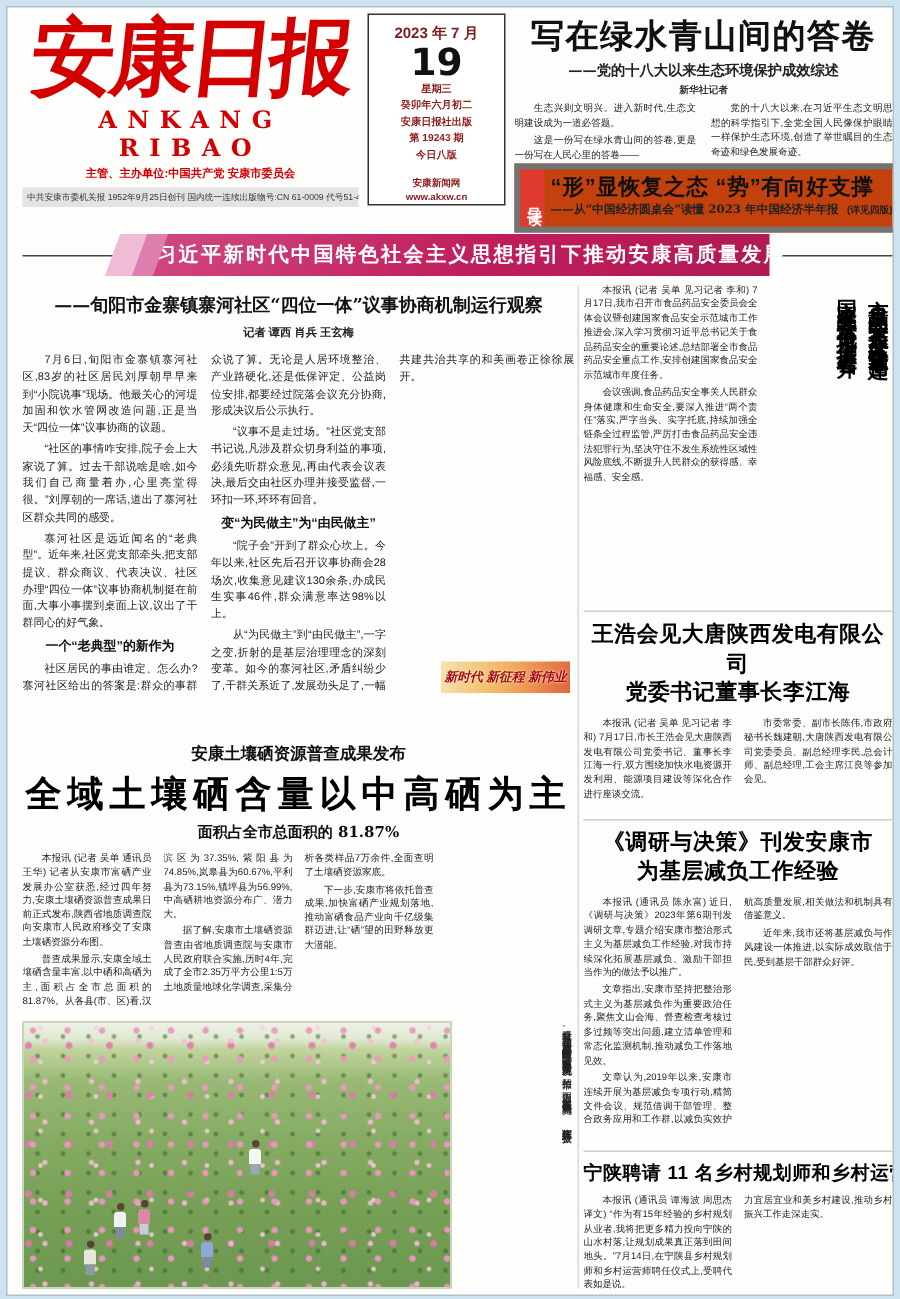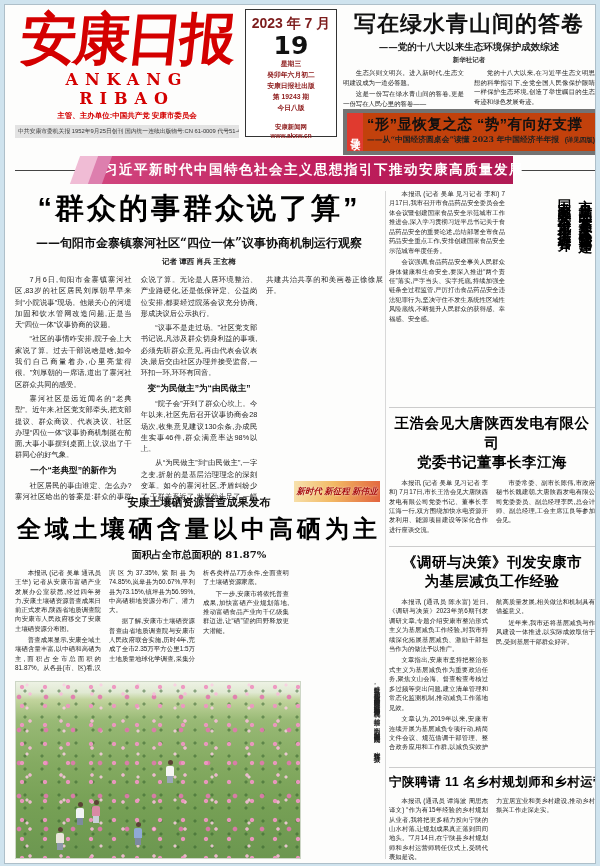--- a/index.html
+++ b/index.html
@@ -31,21 +31,21 @@
     margin-top:4px;background:#e3e3e3;color:#333;font-size:5.8px;
     padding:2px 3px;white-space:nowrap;overflow:hidden;letter-spacing:0;
   }
   
   .datebox{
     position:absolute;left:240px;top:4px;width:92px;height:128px;
     border:1.5px solid #333;background:#fff;
     display:flex;flex-direction:column;align-items:center;
     padding-top:5px;box-sizing:border-box;color:#8d1a1a;
   }
-  .datebox .month{font-size:14px;font-weight:bold;color:#7c1c1c;}
+  .datebox .month{font-size:10px;font-weight:bold;color:#7c1c1c;}
   .datebox .day{font-size:25px;font-weight:bold;color:#111;line-height:1.05;font-family:"DejaVu Sans",sans-serif;}
   .datebox .row{font-size:6.8px;font-weight:bold;line-height:1.6;color:#8d1a1a;}
   .datebox .site{margin-top:8px;font-size:6.4px;font-weight:bold;color:#8d1a1a;line-height:1.5;text-align:center;}
   
   .topstory{position:absolute;left:338px;top:4px;width:252px;height:98px;}
   .topstory .hl{font-size:22px;font-weight:bold;color:#111;text-align:center;letter-spacing:1px;white-space:nowrap;}
   .topstory .sub{font-family:"DejaVu Serif",serif;font-size:9.5px;font-weight:bold;text-align:center;margin-top:2px;color:#222;}
   .topstory .by{font-size:6.5px;text-align:center;margin-top:2px;color:#333;font-weight:bold;}
   .topstory .body{margin-top:3px;column-count:2;column-gap:10px;font-size:6.4px;line-height:1.5;color:#222;text-align:justify;height:42px;overflow:hidden;column-fill:auto;}
   
@@ -193,21 +193,20 @@
   <div class="bannerline2"></div>
   <div class="banner">
     <div class="deco1"></div>
     <div class="deco2"></div>
     <div class="txt">在习近平新时代中国特色社会主义思想指引下推动安康高质量发展</div>
   </div>
 
   <div class="vdiv"></div>
 
   <div class="main-left">
-    <div class="m-hl">“群众的事群众说了算”</div>
     <div class="m-sub">——旬阳市金寨镇寨河社区“四位一体”议事协商机制运行观察</div>
     <div class="m-by">记者 谭西 肖兵 王玄梅</div>
     <div class="m-body">
       <p>7月6日,旬阳市金寨镇寨河社区,83岁的社区居民刘厚朝早早来到“小院说事”现场。他最关心的河堤加固和饮水管网改造问题,正是当天“四位一体”议事协商的议题。</p>
       <p>“社区的事情咋安排,院子会上大家说了算。过去干部说啥是啥,如今我们自己商量着办,心里亮堂得很。”刘厚朝的一席话,道出了寨河社区群众共同的感受。</p>
       <p>寨河社区是远近闻名的“老典型”。近年来,社区党支部牵头,把支部提议、群众商议、代表决议、社区办理“四位一体”议事协商机制挺在前面,大事小事摆到桌面上议,议出了干群同心的好气象。</p>
       <h5>一个“老典型”的新作为</h5>
       <p>社区居民的事由谁定、怎么办?寨河社区给出的答案是:群众的事群众说了算。无论是人居环境整治、产业路硬化,还是低保评定、公益岗位安排,都要经过院落会议充分协商,形成决议后公示执行。</p>
       <p>“议事不是走过场。”社区党支部书记说,凡涉及群众切身利益的事项,必须先听群众意见,再由代表会议表决,最后交由社区办理并接受监督,一环扣一环,环环有回音。</p>
       <h5>变“为民做主”为“由民做主”</h5>

